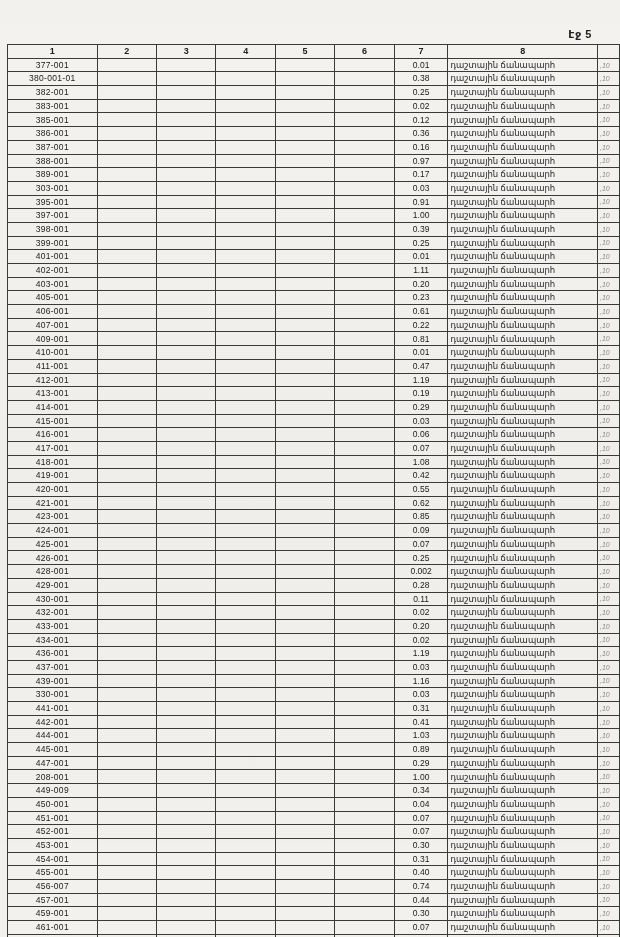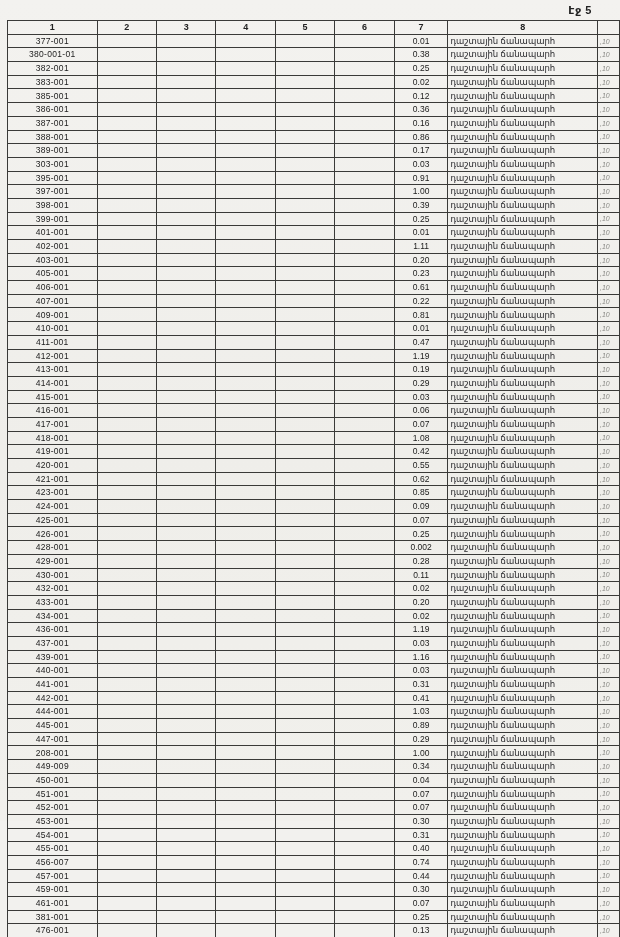--- a/index.html
+++ b/index.html
@@ -10,20 +10,21 @@
     background: #f2f1ee;
     font-family: "Liberation Sans", "DejaVu Sans", sans-serif;
     color: #1b1b1b;
     overflow: hidden;
   }
   .page {
     position: relative;
     width: 620px;
     height: 821px;
     background: linear-gradient(180deg, #f3f2ef 0%, #efeeea 55%, #f1f0ec 100%);
+    margin-top: 24px;
   }
   .page-label {
     position: absolute;
     top: 4px;
     right: 28px;
     font-size: 11px;
     font-weight: bold;
     letter-spacing: 0.5px;
     color: #222;
   }
@@ -173,21 +174,21 @@
           <td class="c-road">դաշտային ճանապարհ</td>
           <td class="c-mark">,10</td>
         </tr>
         <tr>
           <td class="c-id">388-001</td>
           <td class="c-empty"></td>
           <td class="c-empty"></td>
           <td class="c-empty"></td>
           <td class="c-empty"></td>
           <td class="c-empty"></td>
-          <td class="c-val">0.86</td>
+          <td class="c-val">0.97</td>
           <td class="c-road">դաշտային ճանապարհ</td>
           <td class="c-mark">,10</td>
         </tr>
         <tr>
           <td class="c-id">389-001</td>
           <td class="c-empty"></td>
           <td class="c-empty"></td>
           <td class="c-empty"></td>
           <td class="c-empty"></td>
           <td class="c-empty"></td>
@@ -596,21 +597,21 @@
           <td class="c-empty"></td>
           <td class="c-empty"></td>
           <td class="c-empty"></td>
           <td class="c-empty"></td>
           <td class="c-empty"></td>
           <td class="c-val">1.16</td>
           <td class="c-road">դաշտային ճանապարհ</td>
           <td class="c-mark">,10</td>
         </tr>
         <tr>
-          <td class="c-id">440-001</td>
+          <td class="c-id">330-001</td>
           <td class="c-empty"></td>
           <td class="c-empty"></td>
           <td class="c-empty"></td>
           <td class="c-empty"></td>
           <td class="c-empty"></td>
           <td class="c-val">0.03</td>
           <td class="c-road">դաշտային ճանապարհ</td>
           <td class="c-mark">,10</td>
         </tr>
         <tr>

